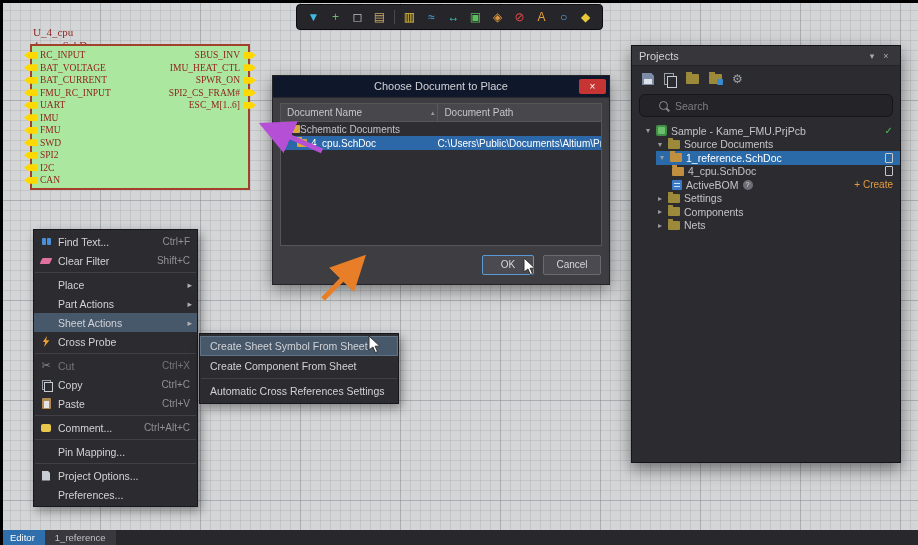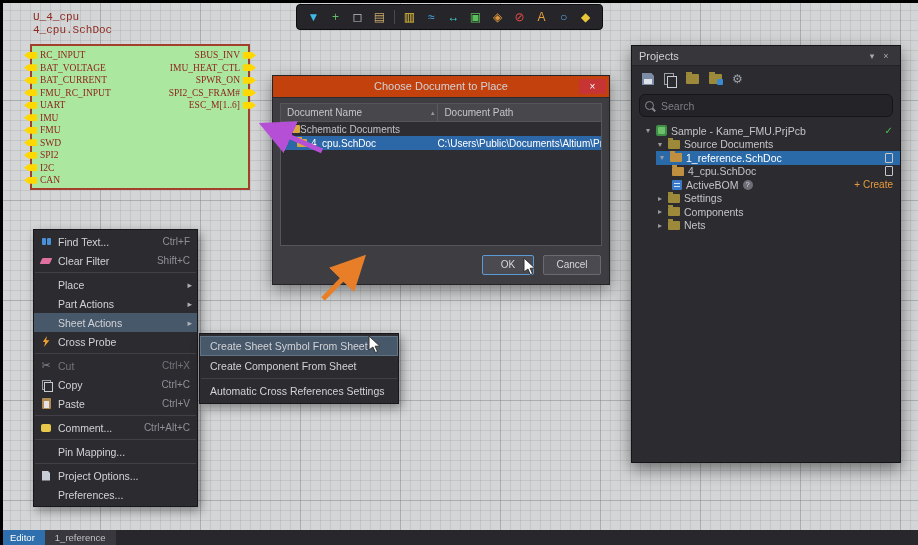--- a/index.html
+++ b/index.html
@@ -15,37 +15,37 @@
   .edge-top{position:absolute;left:0;top:0;width:918px;height:3px;background:#000;z-index:70}
   .edge-left{position:absolute;left:0;top:0;width:3px;height:545px;background:#000;z-index:70}
 
   
   .abar{position:absolute;left:296px;top:4px;height:24px;display:flex;align-items:center;gap:3px;
     background:#26262a;border:1px solid #0d0d0f;border-radius:4px;padding:0 7px;z-index:10}
   .tbico{width:19px;text-align:center;font-size:12px;line-height:22px;cursor:default}
   .tbsep{width:1px;height:14px;background:#4a4a4e;margin:0 2px}
 
   
-  .ssym-title{position:absolute;left:33px;top:11px;font-family:Liberation Mono, monospace;
+  .ssym-title{position:absolute;left:33px;top:26px;font-family:Liberation Serif, serif;
     font-size:11px;line-height:13px;color:#8e2a20;z-index:5}
   .ssym{position:absolute;left:30px;top:44px;width:220px;height:146px;background:#abe79f;
     border:2px solid #a2402c;box-sizing:border-box;z-index:5}
   .pins-l{position:absolute;left:-8px;top:3px}
   .pins-r{position:absolute;right:-8px;top:3px}
   .pin-row{height:12.5px;display:flex;align-items:center;gap:3px}
   .pin-row.r{flex-direction:row-reverse}
   .pin-glyph{width:13px;height:7px;background:#ffd800;flex:0 0 13px}
   .pin-glyph.l{clip-path:polygon(100% 0,35% 0,0 50%,35% 100%,100% 100%)}
   .pin-glyph.rr{clip-path:polygon(0 0,65% 0,100% 50%,65% 100%,0 100%)}
   .pin-label{font-family:"Liberation Serif",serif;font-size:9.5px;color:#8e1f1a;white-space:nowrap}
 
   
   .dlg{position:absolute;left:272px;top:75px;width:338px;height:210px;background:#3e3e42;
     border:1px solid #242428;box-shadow:0 5px 16px rgba(0,0,0,.45);z-index:20;box-sizing:border-box}
-  .dlg-tb{height:21px;background:#c2410c;border-bottom:1px solid #2a2a2e;position:relative;
+  .dlg-tb{height:21px;background:#0f172a;border-bottom:1px solid #2a2a2e;position:relative;
     text-align:center;line-height:21px;font-size:11px;color:#d2d2d6}
   .dlg-close{position:absolute;right:3px;top:3px;width:27px;height:15px;background:#c63434;color:#fff;
     font-size:10px;line-height:15px;text-align:center;border-radius:2px;cursor:default}
   .dlg-table{position:absolute;left:7px;right:7px;top:27px;bottom:38px;background:#2e2e32;border:1px solid #56565a}
   .dlg-th{height:17px;background:#48484c;display:flex;font-size:10px;color:#c6c6ca;border-bottom:1px solid #56565a}
   .dlg-th .c1{width:47%;padding-left:6px;border-right:1px solid #5a5a5e;display:flex;align-items:center;justify-content:space-between}
   .dlg-th .c2{flex:1;padding-left:6px;display:flex;align-items:center}
   .sort{font-size:7px;color:#9a9a9e;margin-right:3px}
   .dlg-group{height:14px;display:flex;align-items:center;padding-left:5px;font-size:10px;color:#c2c2c6}
   .exp{font-size:8px;color:#9a9a9e}
@@ -99,21 +99,21 @@
   .ptools{height:26px;display:flex;align-items:center;gap:10px;padding:0 10px}
   .p-save{width:12px;height:12px;background:#7d8ca6;clip-path:polygon(0 0,78% 0,100% 22%,100% 100%,0 100%);position:relative}
   .p-save::before{content:"";position:absolute;left:2px;bottom:1px;width:8px;height:5px;background:#dfe3ea}
   .p-docs{position:relative;width:8px;height:10px;border:1px solid #9aa0aa;margin-right:2px}
   .p-docs::before{content:"";position:absolute;left:2px;top:2px;width:8px;height:10px;border:1px solid #c8ccd4;background:#2c2c30}
   .p-foldd{width:13px;height:10px;background:#9c8a3a;border-radius:1px;position:relative}
   .p-foldd::before{content:"";position:absolute;top:-2px;left:0;width:6px;height:2px;background:#9c8a3a}
   .p-foldd.blue::after{content:"";position:absolute;right:-1px;bottom:-1px;width:6px;height:6px;background:#3a8ad0;border-radius:1px}
   .p-gear{font-size:12px;color:#9aa0a8;line-height:13px}
   .psearch{margin:2px 7px 7px;height:21px;background:#242428;border:1px solid #161619;border-radius:6px;
-    display:flex;align-items:center;gap:7px;padding:0 5px}
+    display:flex;align-items:center;gap:7px;padding:0 19px}
   .mag{width:7px;height:7px;border:1.5px solid #8a8a92;border-radius:50%;position:relative;flex:0 0 7px}
   .mag::after{content:"";position:absolute;width:4px;height:1.5px;background:#8a8a92;transform:rotate(45deg);left:6px;top:7px}
   .psearch .ph{font-size:10.5px;color:#7e7e86}
   .trow{height:13.5px;display:flex;align-items:center;gap:4px;font-size:10.5px;color:#c4c4c8;padding-right:7px;cursor:default}
   .trow .tlabel{white-space:nowrap}
   .trow.sel{background:linear-gradient(90deg, transparent 24px, #2b6aa9 24px)}
   .trow.sel .tlabel{color:#fff}
   .texp{font-size:8px;color:#9a9aa0;width:8px;text-align:center;flex:0 0 8px}
   .tdots{color:#9a9aa0;letter-spacing:1px;font-size:10px}
   .tcheck{color:#4cc050;font-size:10px}

